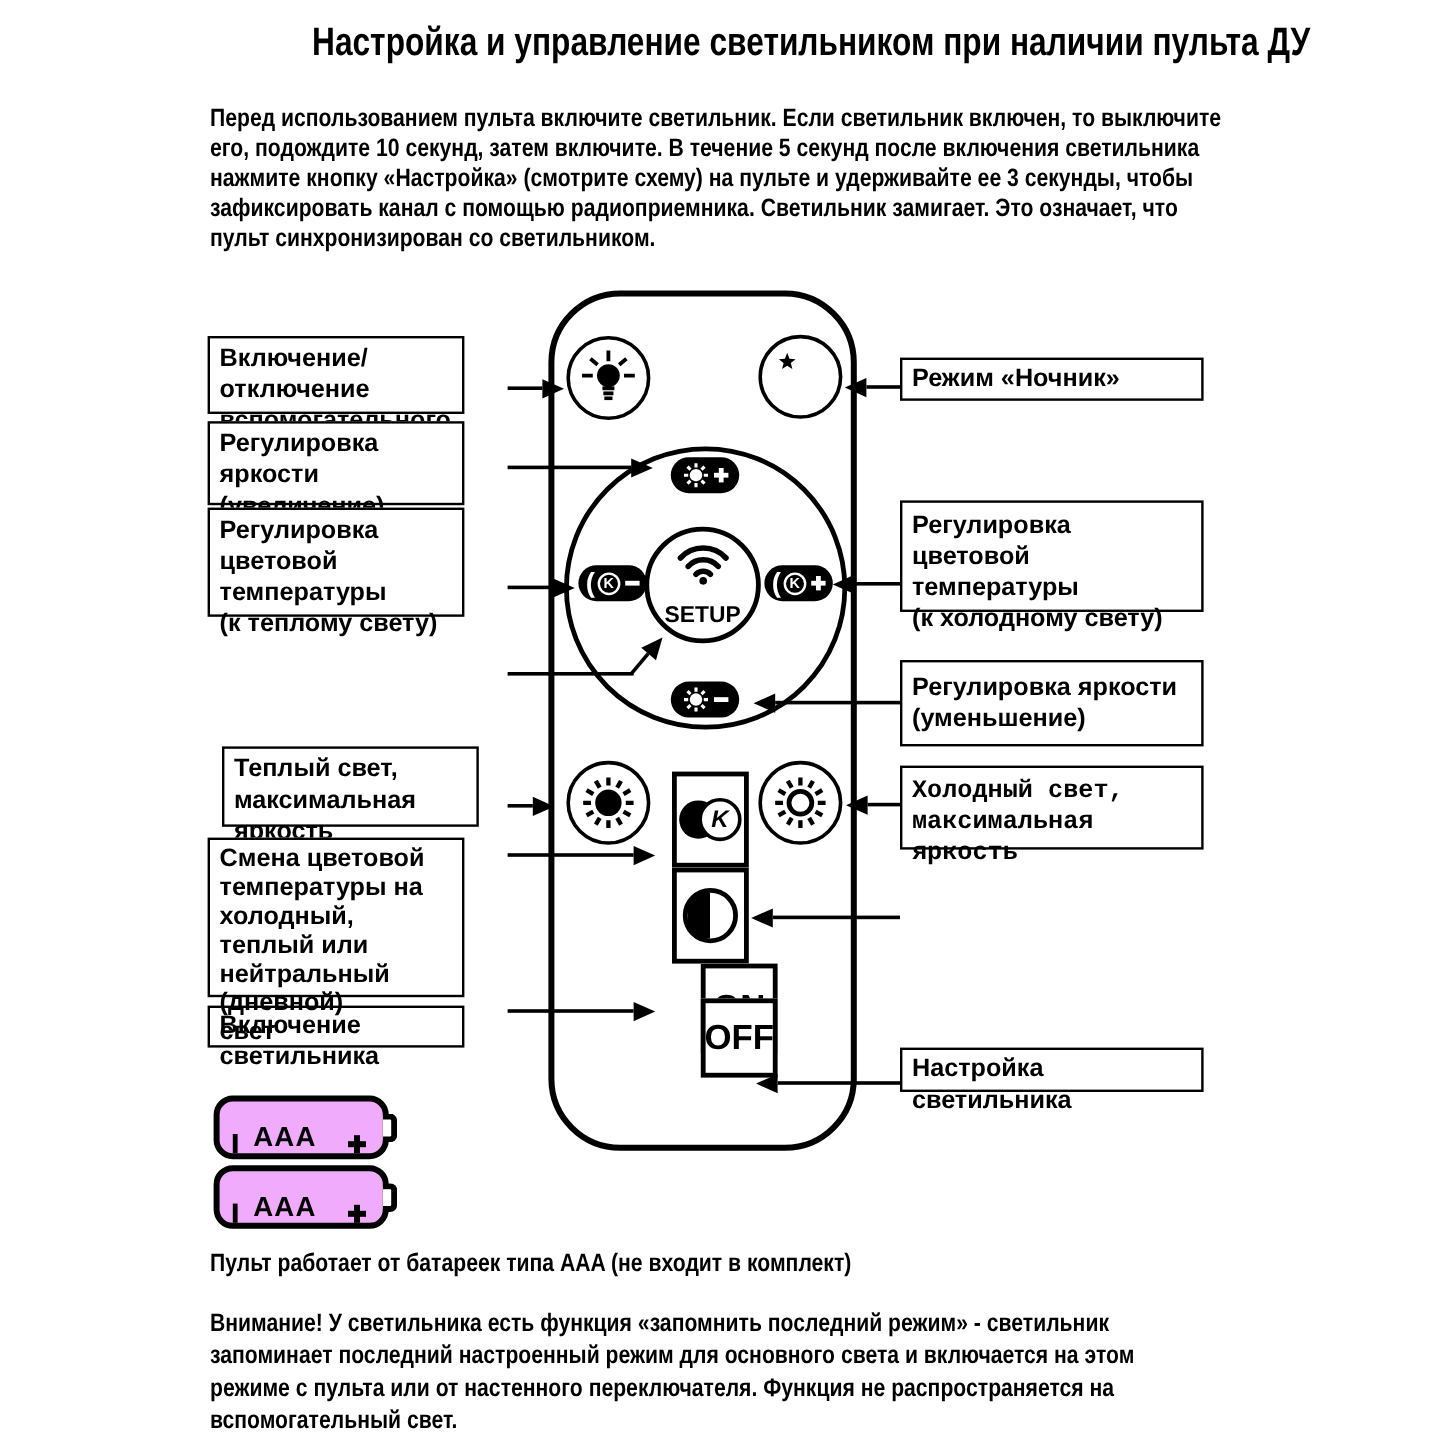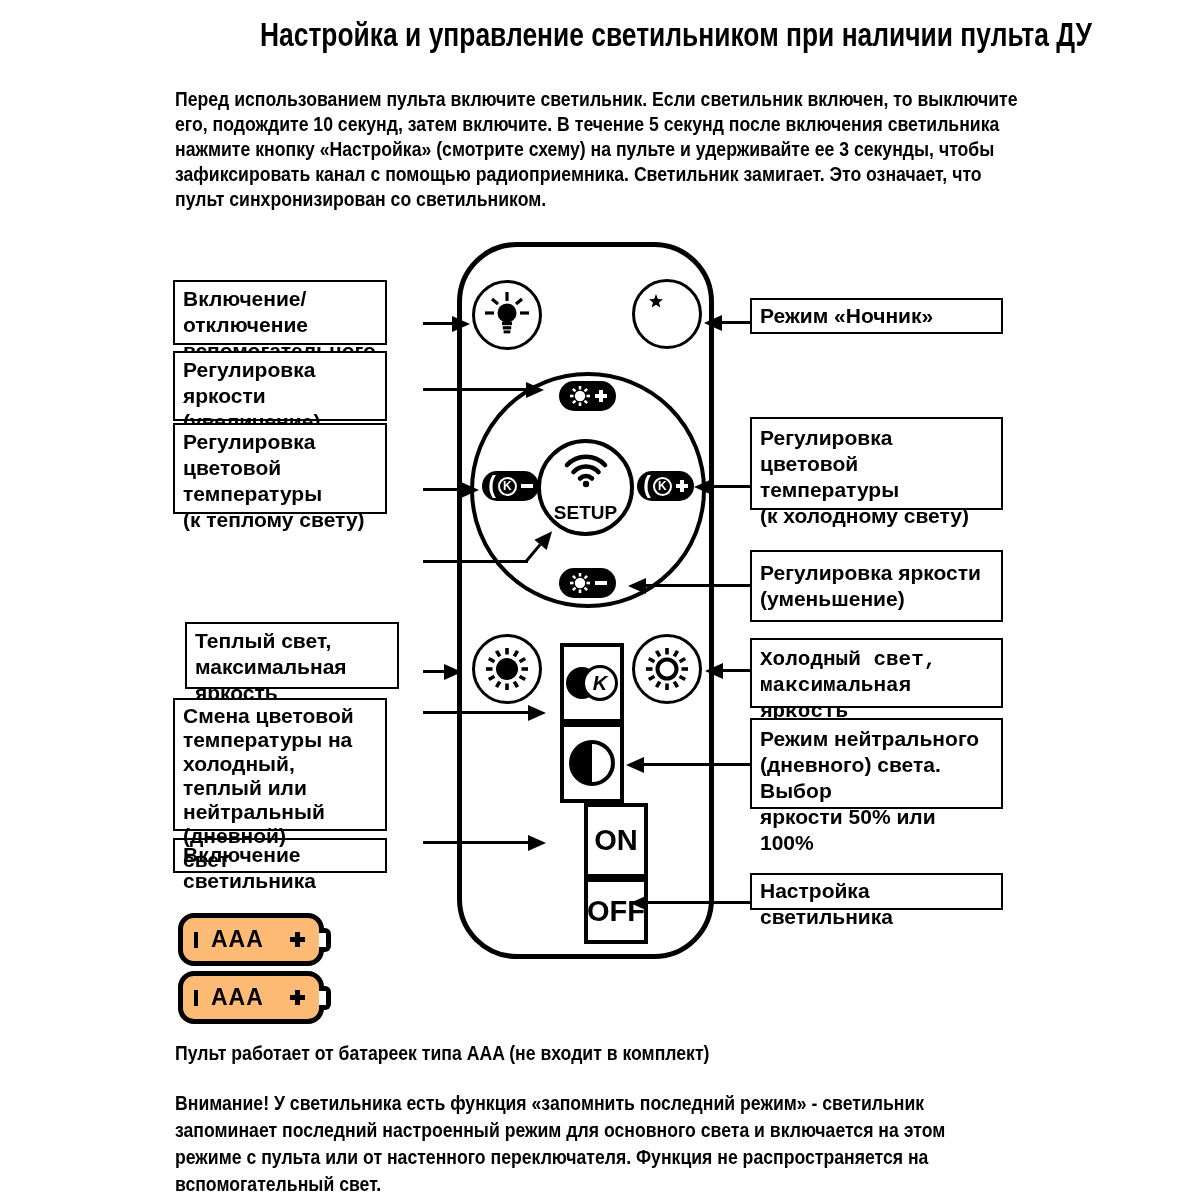--- a/index.html
+++ b/index.html
@@ -58,21 +58,21 @@
   .ck{display:flex;align-items:center;}
   .ck-dark{width:32px;height:32px;border-radius:50%;background:#000;}
   .ck-ring{width:36px;height:36px;border-radius:50%;border:3px solid #000;background:#fff;
            box-sizing:border-box;margin-left:-16px;display:flex;align-items:center;justify-content:center;
            font-size:20px;font-weight:bold;}
   .half{width:46px;height:46px;border:4px solid #000;border-radius:50%;box-sizing:border-box;
         background:linear-gradient(to right,#000 0 50%,#fff 50% 100%);}
 
   
   .bat{position:absolute;left:178px;width:146px;height:53px;border:5px solid #000;border-radius:16px;
-       box-sizing:border-box;background:#fdba74;display:flex;align-items:center;z-index:2;}
+       box-sizing:border-box;background:#f0abfc;display:flex;align-items:flex-end;z-index:2;}
   .neg{width:4px;height:16px;background:#000;margin-left:11px;}
   .batlbl{font-size:23px;font-weight:bold;margin-left:13px;letter-spacing:1px;}
   .bplus{position:relative;width:15px;height:15px;margin-left:auto;margin-right:14px;}
   .bplus::before{content:"";position:absolute;left:0;top:5px;width:15px;height:5px;background:#000;}
   .bplus::after{content:"";position:absolute;left:5px;top:0;width:5px;height:15px;background:#000;}
   .nub{position:absolute;right:-12px;top:50%;transform:translateY(-50%);width:12px;height:24px;
        border:5px solid #000;border-left:none;border-radius:0 6px 6px 0;background:#fff;box-sizing:border-box;}
 </style>
 </head>
 <body>
@@ -103,23 +103,20 @@
 свет</div>
 
   <div class="co co-r" style="top:298px;height:36px;padding:3px 8px;">Режим «Ночник»</div>
   <div class="co co-r" style="top:417px;height:93px;padding:6px 8px;">Регулировка цветовой
 температуры
 (к холодному свету)</div>
   <div class="co co-r" style="top:550px;height:72px;padding:8px 8px;">Регулировка яркости
 (уменьшение)</div>
   <div class="co co-r" style="top:638px;height:70px;padding:7px 8px;font-family:Liberation Mono, monospace;">Холодный свет,
 максимальная яркость</div>
-  <div class="co co-r" style="top:718px;height:91px;padding:6px 8px;">Режим нейтрального
-(дневного) света. Выбор
-яркости 50% или 100%</div>
   <div class="co co-r" style="top:873px;height:37px;padding:3px 8px;">Настройка светильника</div>
 
   <div class="abs remote"></div>
   <div class="abs bigc"></div>
 
   <div class="cbtn" style="left:472px;top:280px;">
     <svg width="46" height="48" viewBox="0 0 46 48">
       <g stroke="#000" stroke-width="3.2" fill="none">
         <line x1="23" y1="1" x2="23" y2="10"></line>
         <line x1="8" y1="8" x2="14" y2="13"></line>
@@ -236,21 +233,21 @@
   <div class="cell" style="top:643px;height:80px;">
     <span class="ck">
       <i class="ck-dark"></i>
       <i class="ck-ring">K</i>
     </span>
   </div>
   <div class="cell" style="top:723px;height:80px;">
     <span class="half"></span>
   </div>
   <div class="cell onoff" style="top:803px;height:75px;">ON</div>
-  <div class="cell onoff" style="top:878px;height:66px;">OFF</div>
+  <div class="cell onoff" style="top:832px;height:66px;">OFF</div>
 
   <div class="cn" style="left:423px;top:322px;width:29px;">
       <i class="ar ar-r"></i>
     </div>
   <div class="cn" style="left:423px;top:388px;width:103px;">
       <i class="ar ar-r"></i>
     </div>
   <div class="cn" style="left:423px;top:488px;width:38px;">
       <i class="ar ar-r"></i>
     </div>

